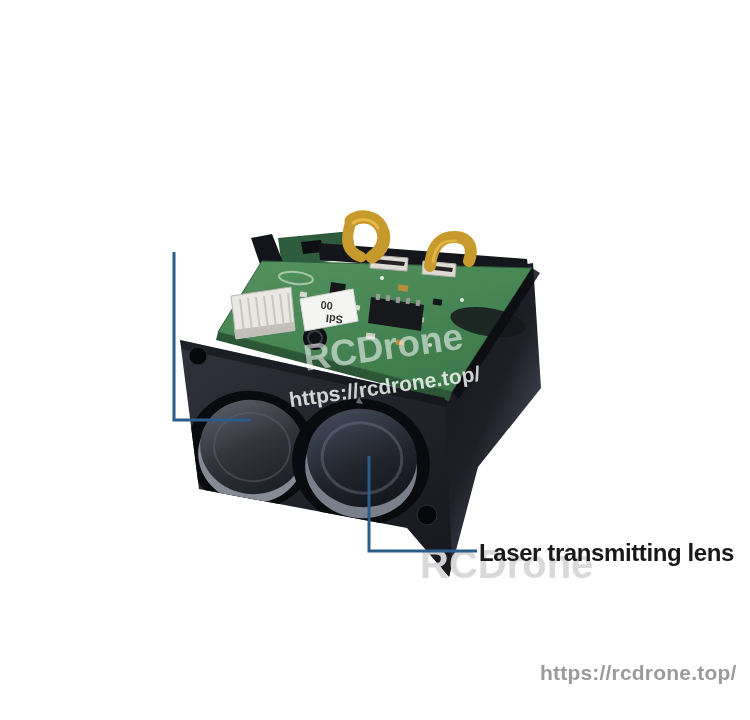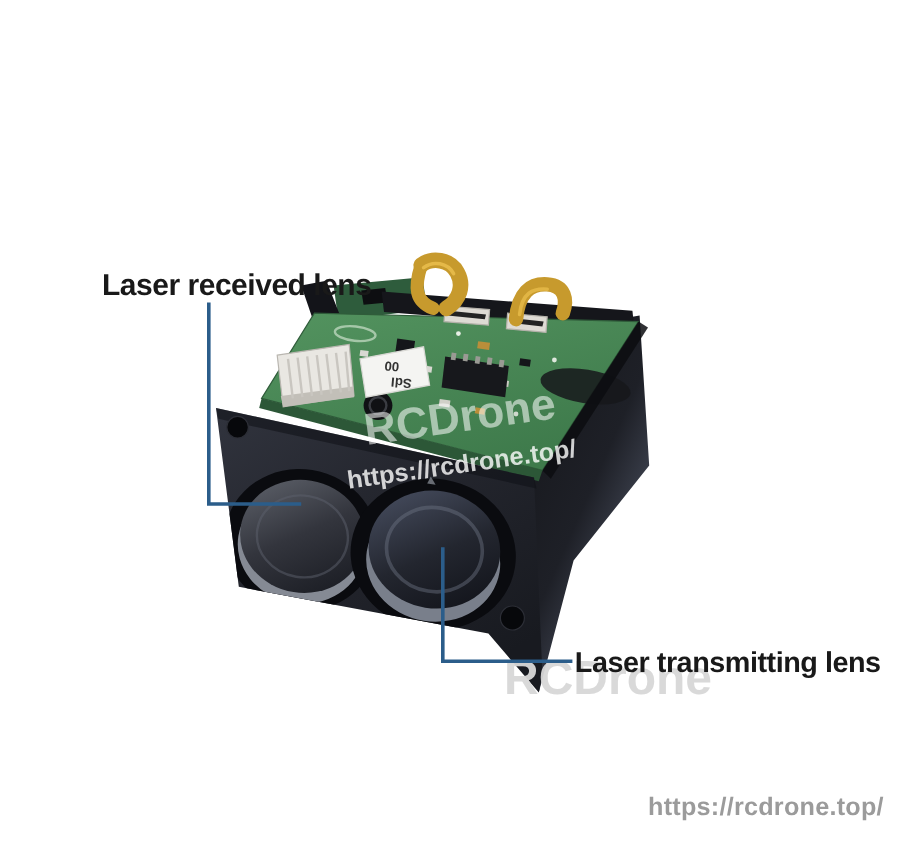--- a/index.html
+++ b/index.html
@@ -174,18 +174,17 @@
     <text x="383" y="394" text-anchor="middle" font-size="21" font-weight="600" fill="#ffffff" opacity="0.8">https://rcdrone.top/</text>
   </g>
 
   <text x="420" y="578" font-size="40" font-weight="600" fill="#d8d8d8" opacity="0.95">RCDrone</text>
 
   <polyline points="174,252 174,420 251,420" fill="none" stroke="#2b5d8a" stroke-width="3"></polyline>
   <polyline points="369,456 369,551 477,551" fill="none" stroke="#2b5d8a" stroke-width="3"></polyline>
 </svg>
 
 
-<div class="callout-label label-received">Laser received lens</div>
 
 <div class="callout-label label-transmitting">Laser transmitting lens</div>
 
 <div class="footer-url">https://rcdrone.top/</div>
 </div>
 
 </body></html>

